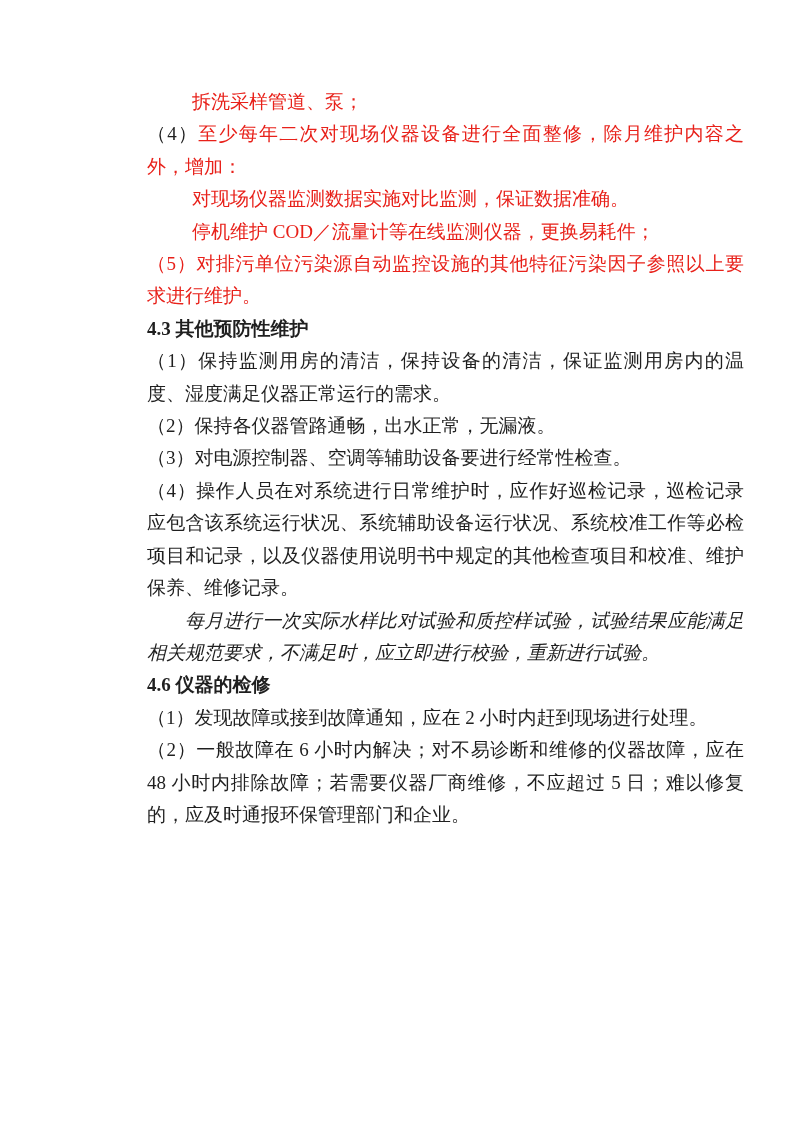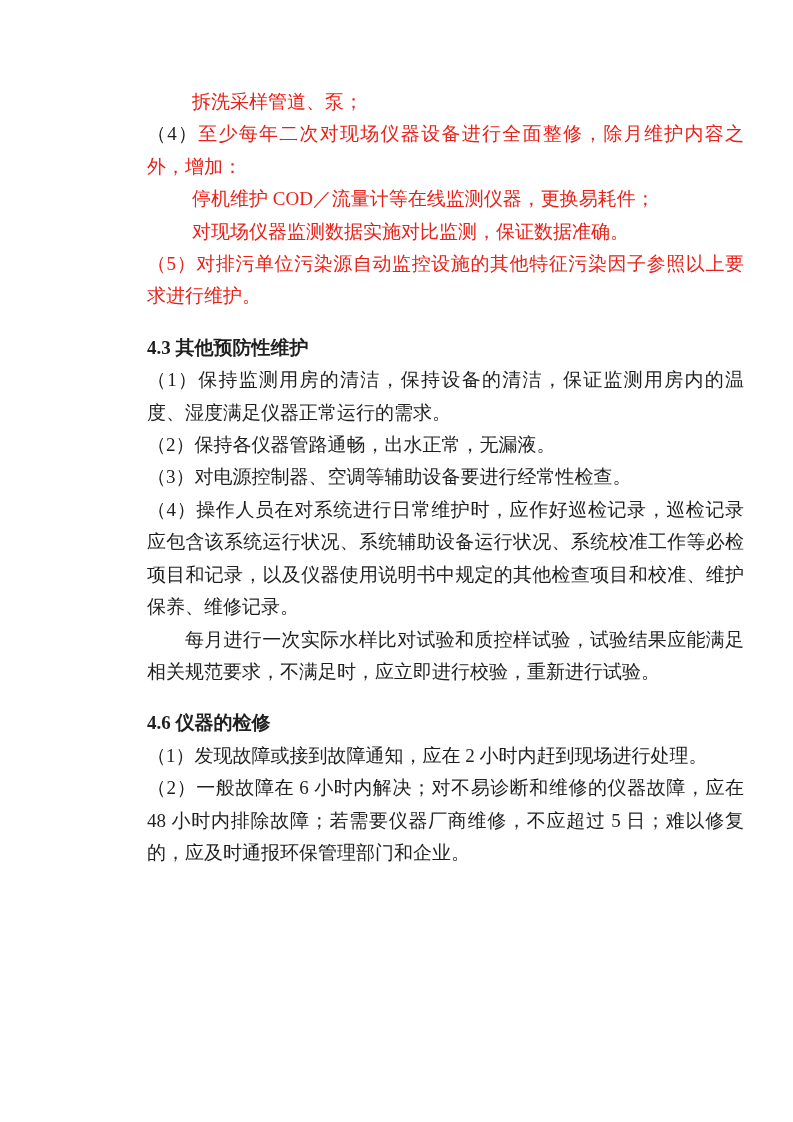--- a/index.html
+++ b/index.html
@@ -29,42 +29,42 @@
   .para {
     text-align: justify;
     margin: 0;
     padding: 0;
   }
   .para.sub {
     padding-left: 45px;
   }
   .para.first-indent {
     text-indent: 2em;
+    font-style: italic;
   }
   .heading {
     font-weight: bold;
     text-align: left;
-    margin-top: 19px;
   }
   .red { color: #e8211a; }
   .black { color: #1f1f1f; }
 </style>
 </head>
 <body>
 
 <div class="page">
   <div class="content">
 
     <div class="para sub red">拆洗采样管道、泵；</div>
 
     <div class="para"><span class="black">（4）</span><span class="red">至少每年二次对现场仪器设备进行全面整修，除月维护内容之外，增加：</span></div>
 
+    <div class="para sub red">对现场仪器监测数据实施对比监测，保证数据准确。</div>
+
     <div class="para sub red">停机维护 COD／流量计等在线监测仪器，更换易耗件；</div>
-
-    <div class="para sub red">对现场仪器监测数据实施对比监测，保证数据准确。</div>
 
     <div class="para red">（5）对排污单位污染源自动监控设施的其他特征污染因子参照以上要求进行维护。</div>
 
     <div class="para heading">4.3 其他预防性维护</div>
 
     <div class="para">（1）保持监测用房的清洁，保持设备的清洁，保证监测用房内的温度、湿度满足仪器正常运行的需求。</div>
 
     <div class="para">（2）保持各仪器管路通畅，出水正常，无漏液。</div>
 
     <div class="para">（3）对电源控制器、空调等辅助设备要进行经常性检查。</div>

